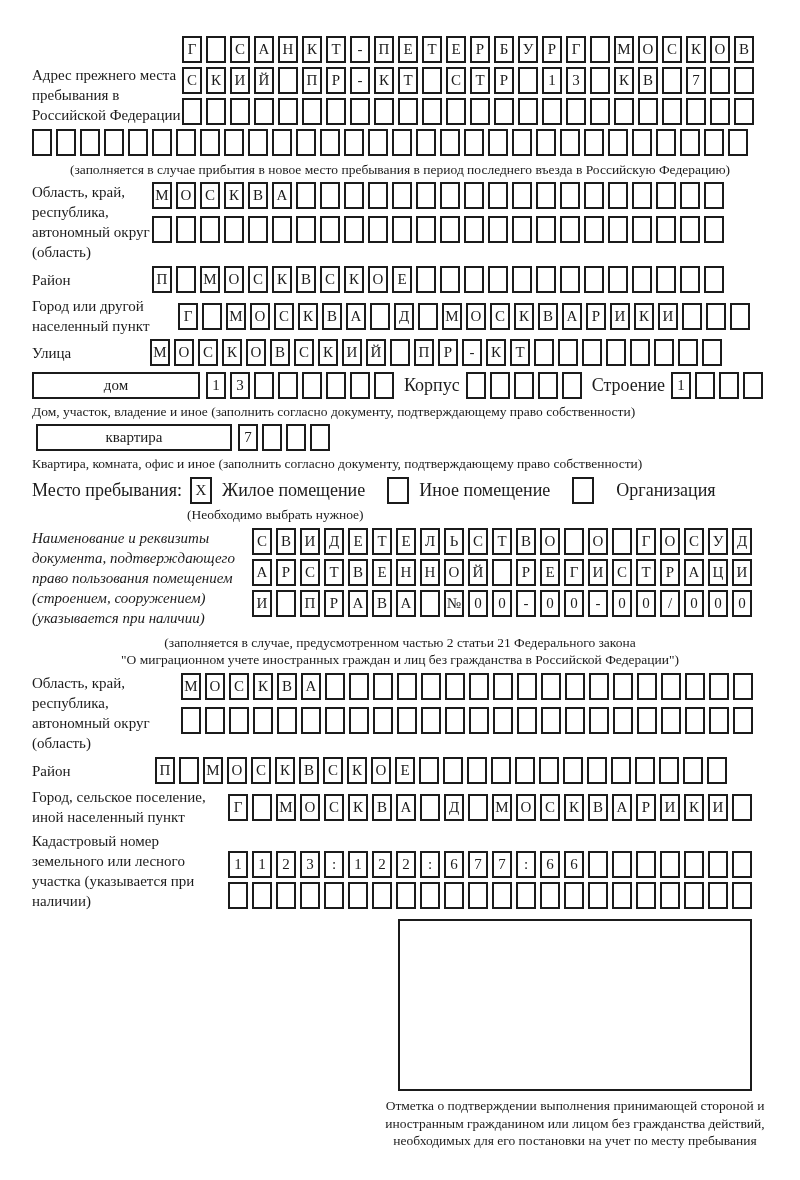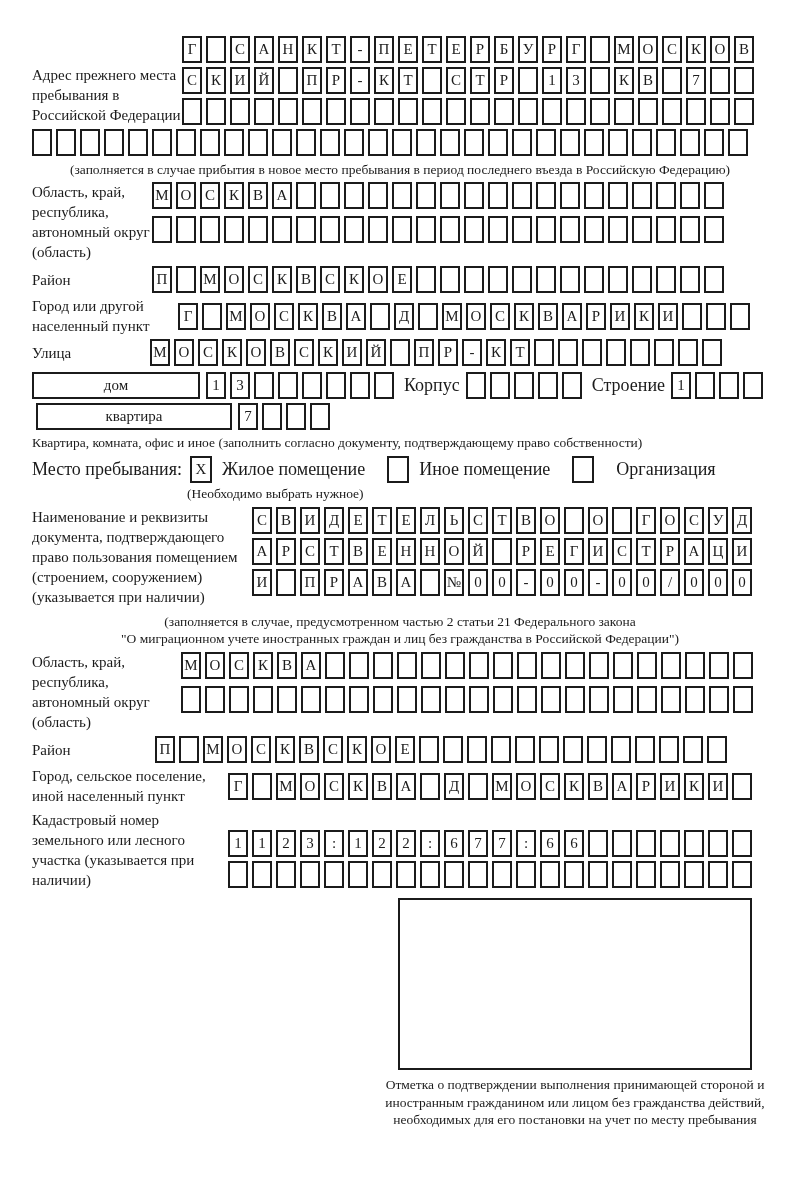--- a/index.html
+++ b/index.html
@@ -7,21 +7,21 @@
     width:800px;height:1180px;position:relative;overflow:hidden;
     background:#fff;color:#1b1b1b;
     font-family:"Liberation Serif","DejaVu Serif",serif;
     box-sizing:border-box;padding:18px 32px 0 32px;
   }
   .header-note{text-align:right;font-size:15px;padding-right:28px;}
   .row{display:flex;align-items:flex-start;}
   .row.vcenter{align-items:center;}
   .lbl{font-size:15px;line-height:20px;flex-shrink:0;}
   .w150{width:150px;} .w120{width:120px;} .w146{width:146px;} .w118{width:118px;}
-  .w220{width:220px;} .w196{width:196px;} .w149{width:149px;} .w123{width:123px;}
+  .w220{width:220px;font-style:italic;} .w196{width:196px;} .w149{width:149px;} .w123{width:123px;}
   .rows{display:flex;flex-direction:column;}
   .cells{display:flex;gap:4px;}
   .cell{
     width:20px;height:27px;border:2px solid #1b1b1b;box-sizing:border-box;
     display:flex;align-items:center;justify-content:center;
     font-size:15px;flex-shrink:0;background:#fff;
   }
   .gap4{margin-bottom:4px;} .gap7{margin-bottom:7px;}
   .caption{font-size:13.5px;line-height:17px;}
   .caption.center{text-align:center;}
@@ -335,20 +335,21 @@
         <div class="cell"></div>
       </div>
     <div class="inline-label" style="margin-left:10px;">Строение</div>
     <div class="cells" style="margin-left:6px;">
         <div class="cell">1</div>
         <div class="cell"></div>
         <div class="cell"></div>
         <div class="cell"></div>
       </div>
   </div>
+  <div class="caption" style="margin-top:4px;">Дом, участок, владение и иное (заполнить согласно документу, подтверждающему право собственности)</div>
 
   <div class="row vcenter" style="margin-top:4px;">
     <div class="labelbox" style="width:196px;margin-left:4px;">квартира</div>
     <div class="cells" style="margin-left:6px;">
         <div class="cell">7</div>
         <div class="cell"></div>
         <div class="cell"></div>
         <div class="cell"></div>
       </div>
   </div>

